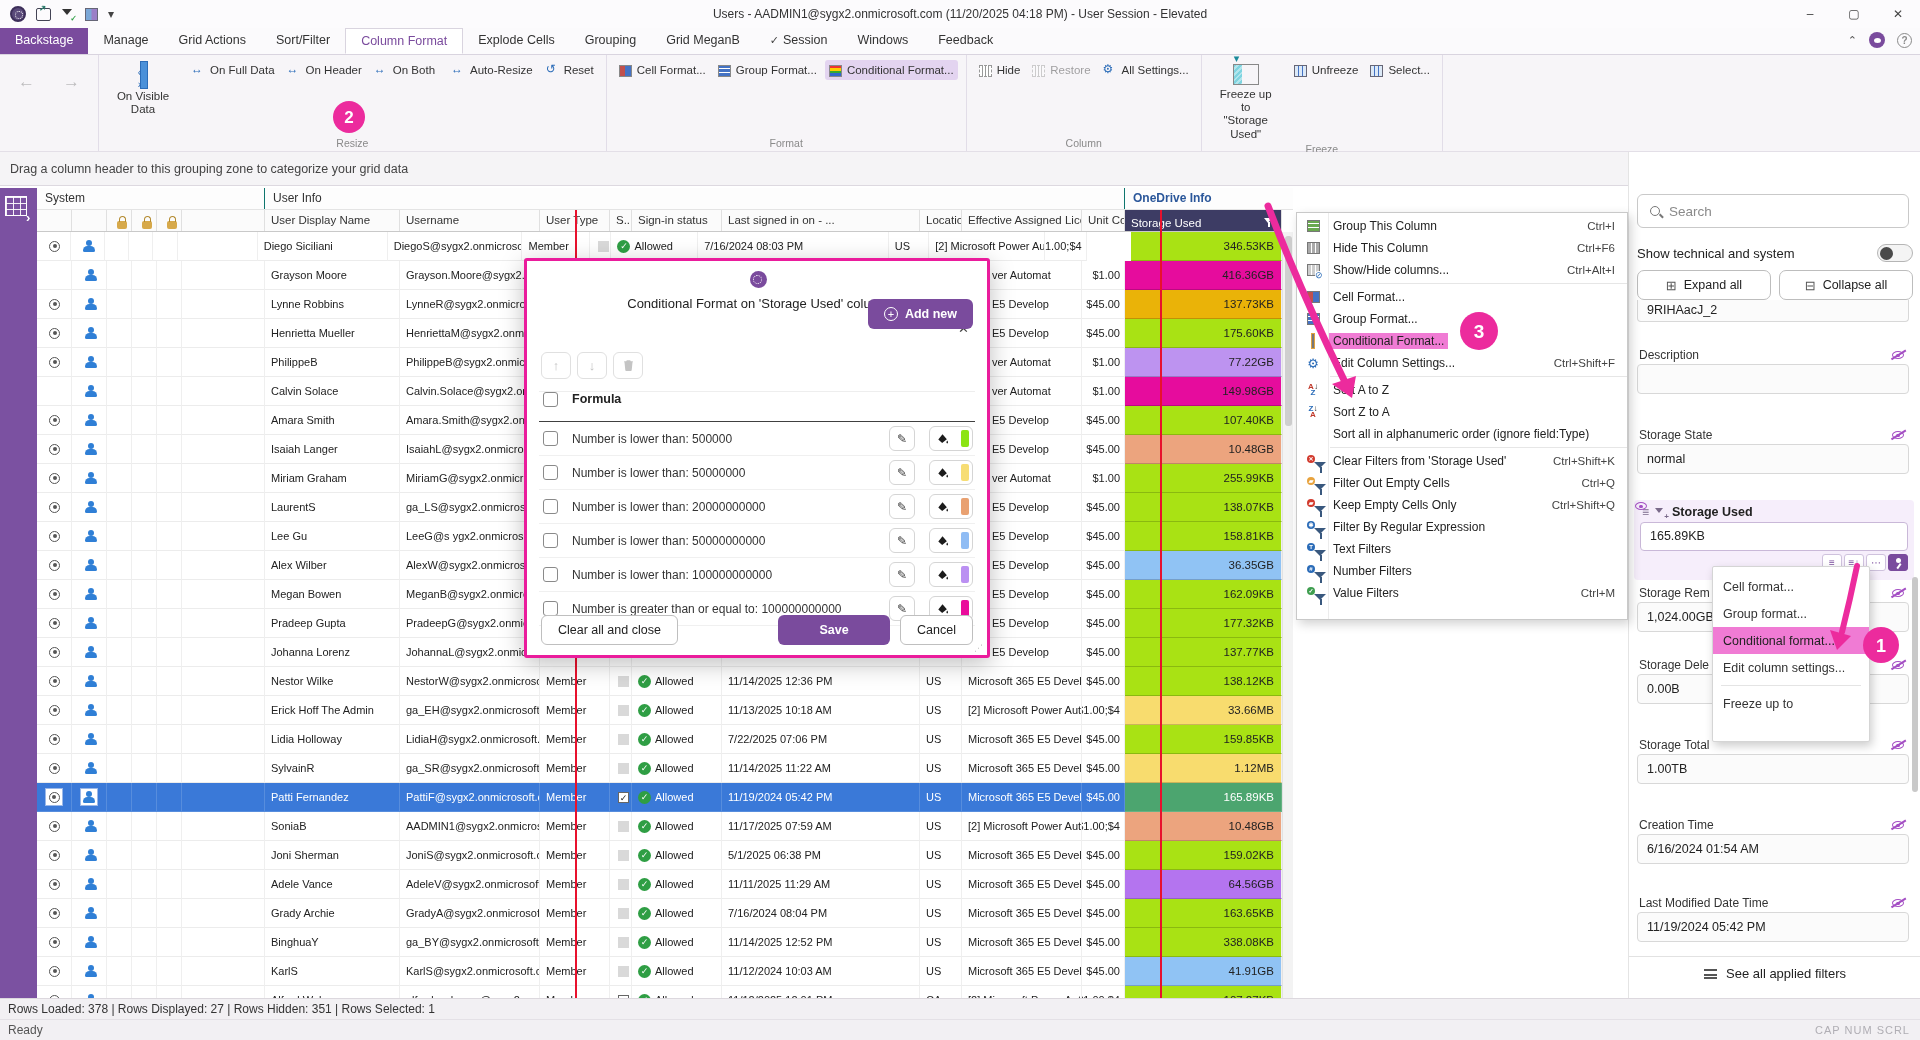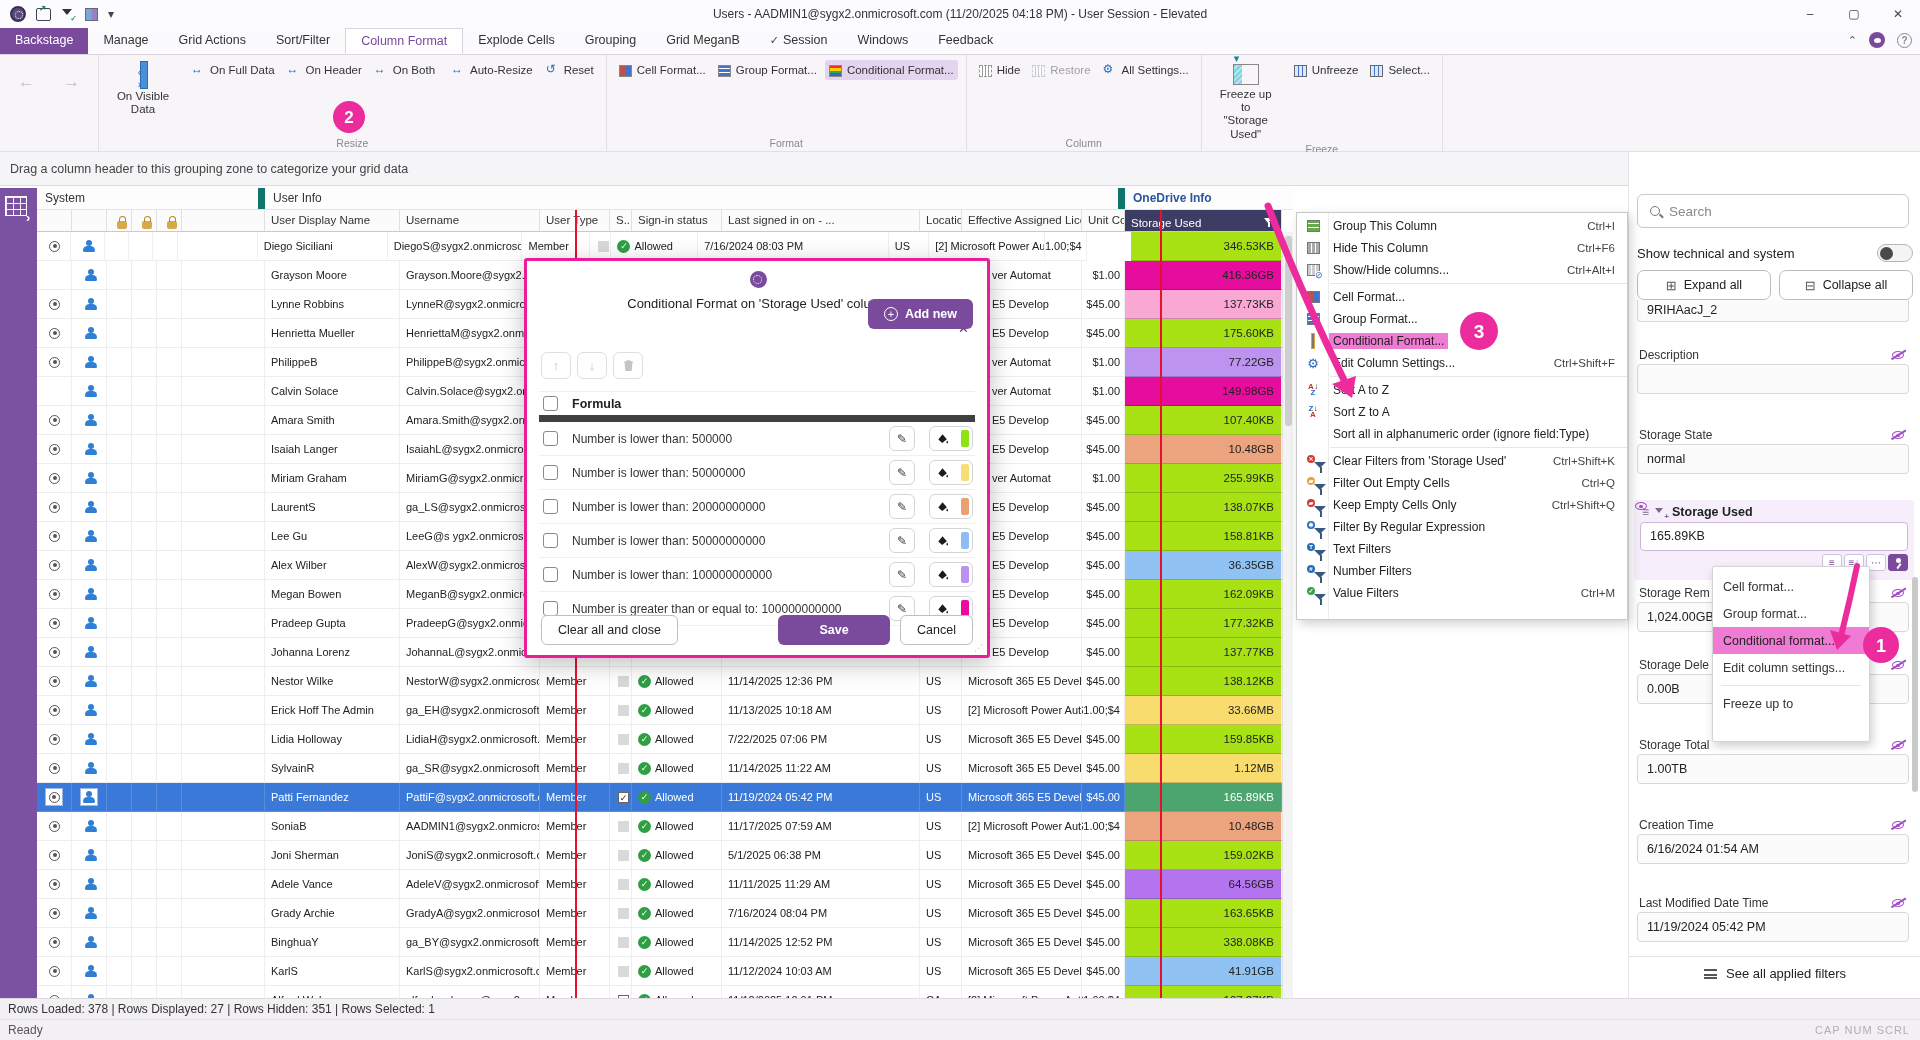--- a/index.html
+++ b/index.html
@@ -67,21 +67,21 @@
 
   
   #groupbar { position:absolute; left:0; top:152px; width:1628px; height:34px; background:#f5f4f6; border-bottom:1px solid #ddd9e0; font-size:12.5px; color:#444; line-height:34px; padding-left:10px; }
   #trash-top { position:absolute; left:1884px; top:158px; width:18px; height:20px; }
 
   
   #strip { position:absolute; left:0; top:188px; width:37px; height:810px; background:#7b51a1; }
   .strip-ic { position:absolute; left:5px; top:8px; width:22px; height:20px; border:1.5px solid #fff; background-image:linear-gradient(rgba(255,255,255,.9) 1px,transparent 1px),linear-gradient(90deg,rgba(255,255,255,.9) 1px,transparent 1px); background-size:7px 6px; }
   .strip-ch { position:absolute; left:26px; top:22px; color:#fff; font-size:13px; font-weight:bold; }
   #band1 { position:absolute; left:37px; top:188px; width:1256px; height:22px; background:#fdfdfd; border-bottom:1px solid #e4e4e4; display:flex; font-size:12px; }
-  .b1cell { padding:3px 0 0 8px; border-right:7px solid #0f766e; height:100%; }
+  .b1cell { padding:3px 0 0 8px; border-right:1px solid #0f766e; height:100%; }
   .b1-system { width:228px; }
   .b1-user { width:860px; }
   .b1-one { width:168px; color:#2b579a; font-weight:bold; border-right:none; }
   #band2 { position:absolute; left:37px; top:210px; width:1245px; height:22px; background:#fbfbfb; border-bottom:1px solid #c9c9c9; display:flex; font-size:11.5px; color:#333; }
   .h { border-right:1px solid #e0e0e0; padding:4px 0 0 6px; white-space:nowrap; overflow:hidden; height:100%; }
   .c-radio{width:35px;} .c-person{width:35px;} .c-l{width:25px;} .c-spacer{width:83px;}
   .c-name{width:135px;} .c-user{width:140px;} .c-type{width:70px;} .c-s{width:22px;}
   .c-signin{width:90px;} .c-last{width:198px;} .c-loc{width:42px;} .c-lic{width:120px;}
   .c-cost{width:43px;} .c-storage{width:157px;}
   .h.c-storage { background:#3d3c64; color:#fff; display:flex; align-items:center; justify-content:space-between; padding-right:6px; }
@@ -124,21 +124,21 @@
   #dialog { position:absolute; left:524px; top:258px; width:466px; height:400px; background:#fff; border:3px solid #ea1c9c; border-radius:3px; box-shadow:0 6px 24px rgba(0,0,0,.25); z-index:40; }
   .dlg-title { display:flex; align-items:center; gap:8px; padding:10px 12px 4px 14px; font-size:13px; color:#222;flex-direction:column; }
   .dlg-logo { width:17px; height:17px; border-radius:50%; background:#7a4b9d; position:relative; flex:none; }
   .dlg-logo::after { content:""; position:absolute; left:3.5px; top:3.5px; width:7px; height:7px; border-radius:50%; border:1.5px dotted #fff; }
   .dlg-close { margin-left:auto; font-size:13px; color:#444; padding:2px 6px; }
   .dlg-tools { display:flex; gap:6px; padding:10px 0 8px 14px; }
   .tbtn { width:30px; height:27px; border:1px solid #e0e0e0; border-radius:6px; color:#c0c0c0; font-size:13px; text-align:center; line-height:25px; background:#fff; }
   .addnew { position:absolute; right:14px; top:38px; height:30px; background:#7a4b9d; color:#fff; border-radius:6px; font-size:12.5px; font-weight:bold; display:flex; align-items:center; gap:7px; padding:0 16px; }
   .addnew .plus { width:14px; height:14px; border:1.4px solid #fff; border-radius:50%; text-align:center; line-height:12px; font-size:11px; font-weight:normal; }
   .dlg-table { margin:4px 12px 0 12px; border-top:1px solid #eee; }
-  .dlg-hrow { display:flex; align-items:center; gap:14px; height:30px; border-bottom:7px solid #404040; font-size:12.5px; font-weight:bold; color:#222; padding-left:4px; }
+  .dlg-hrow { display:flex; align-items:flex-start; gap:14px; height:30px; border-bottom:1px solid #404040; font-size:12.5px; font-weight:bold; color:#222; padding-left:4px; }
   .cb { width:15px; height:15px; border:1.5px solid #8a8a8a; border-radius:3px; background:#fff; flex:none; }
   .rule { display:flex; align-items:center; gap:14px; height:34px; border-bottom:1px solid #f0f0f0; font-size:12px; color:#333; padding-left:4px; }
   .rule .pbtn { margin-left:auto; width:26px; height:25px; border:1px solid #d5d5d5; border-radius:6px; text-align:center; line-height:24px; font-size:12px; color:#333; flex:none; }
   .rule .bbtn { width:44px; height:25px; border:1px solid #d5d5d5; border-radius:6px; display:flex; align-items:center; justify-content:space-between; padding:2px 3px 2px 5px; flex:none; margin-right:2px; }
   .chip { width:8px; height:17px; border-radius:2px; flex:none; }
   .dlg-foot { position:absolute; left:0; right:0; bottom:10px; display:flex; align-items:center; padding:0 14px; gap:10px; }
   .dbtn { height:30px; border-radius:6px; font-size:12.5px; display:flex; align-items:center; justify-content:center; }
   .dbtn.ghost { border:1px solid #bfbfbf; color:#222; background:#fff; padding:0 16px; }
   .dbtn.primary { background:#7a4b9d; color:#fff; width:112px; font-weight:bold; margin-left:auto; }
   .grip { position:absolute; right:3px; bottom:2px; width:10px; height:10px; color:#bbb; font-size:9px; }
@@ -455,21 +455,21 @@
       <div class="cell txt c-user">LynneR@sygx2.onmicrosoft.com</div>
       <div class="cell txt c-type"></div>
       <div class="cell c-s">
         <span class="sq"></span>
       </div>
       <div class="cell c-signin"></div>
       <div class="cell txt c-last"></div>
       <div class="cell txt c-loc"></div>
       <div class="cell txt c-lic frag">E5 Develop</div>
       <div class="cell c-cost cost-c">$45.00</div>
-      <div class="cell c-storage stor" style="background: #f9a8d4;">137.73KB</div>
+      <div class="cell c-storage stor" style="background: #eab308;">137.73KB</div>
     </div>
     <div class="grow">
       <div class="cell c-radio">
         <span class="radio-ic"></span>
       </div>
       <div class="cell c-person">
         <span class="person-ic"></span>
       </div>
       <div class="cell c-l"></div>
       <div class="cell c-l"></div>

